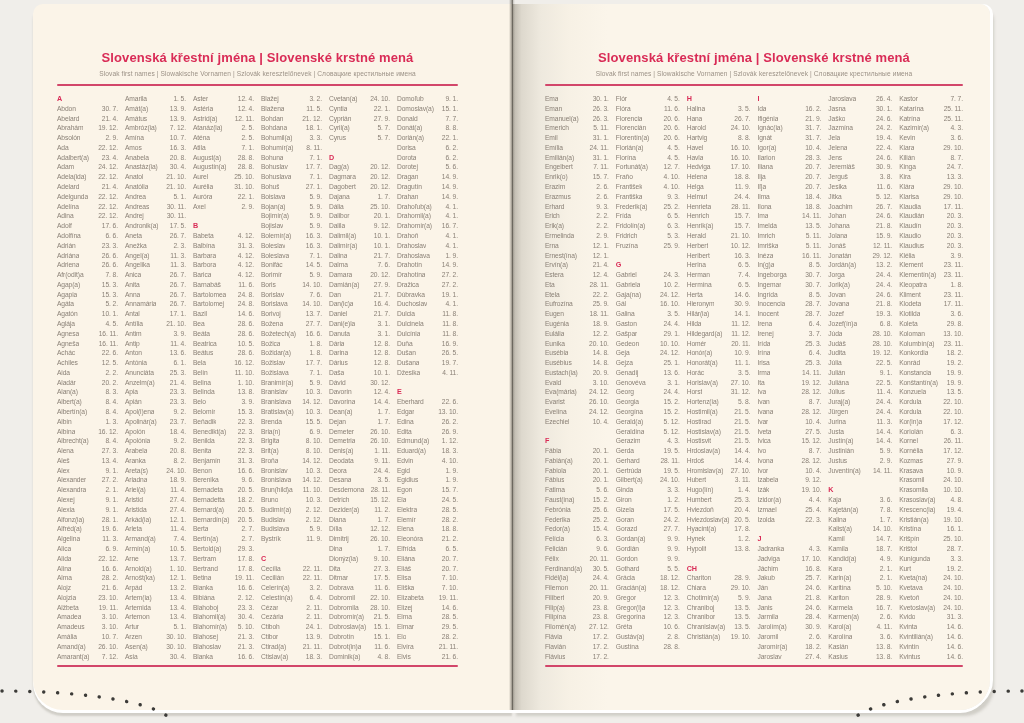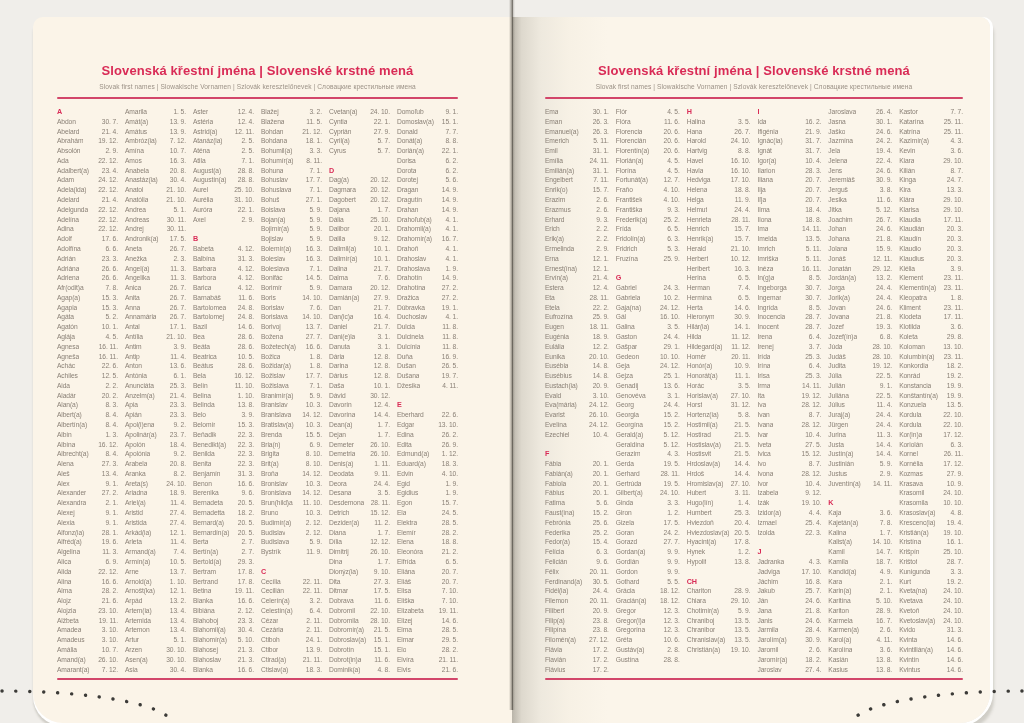--- a/index.html
+++ b/index.html
@@ -3,21 +3,21 @@
 <meta charset="utf-8">
 <style>
   html,body{margin:0;padding:0;}
   body{
     width:1024px;height:723px;overflow:hidden;position:relative;
     background:#f0eeea;
     font-family:"Liberation Sans","DejaVu Sans",sans-serif;
   }
   .book{position:absolute;inset:0;}
   .page{
-    position:absolute;top:17px;height:706px;background:#fbf4e8;
+    position:absolute;top:4px;height:706px;background:#fbf4e8;
     box-sizing:border-box;
   }
   .page.left{
     left:33px;width:479px;
     border-radius:10px 0 0 30px;
     background:linear-gradient(to right,#fbf5ea 0%,#fbf5ea 86%,#f1ead d 0,#fbf5ea 86%,#efe8da 96%,#cfc8ba 99.3%,#8f897d 100%);
     box-shadow:0 3px 0 #ffffff,0 6px 2px rgba(150,145,135,.35);
   }
   .page.right{
     left:512px;width:478px;

